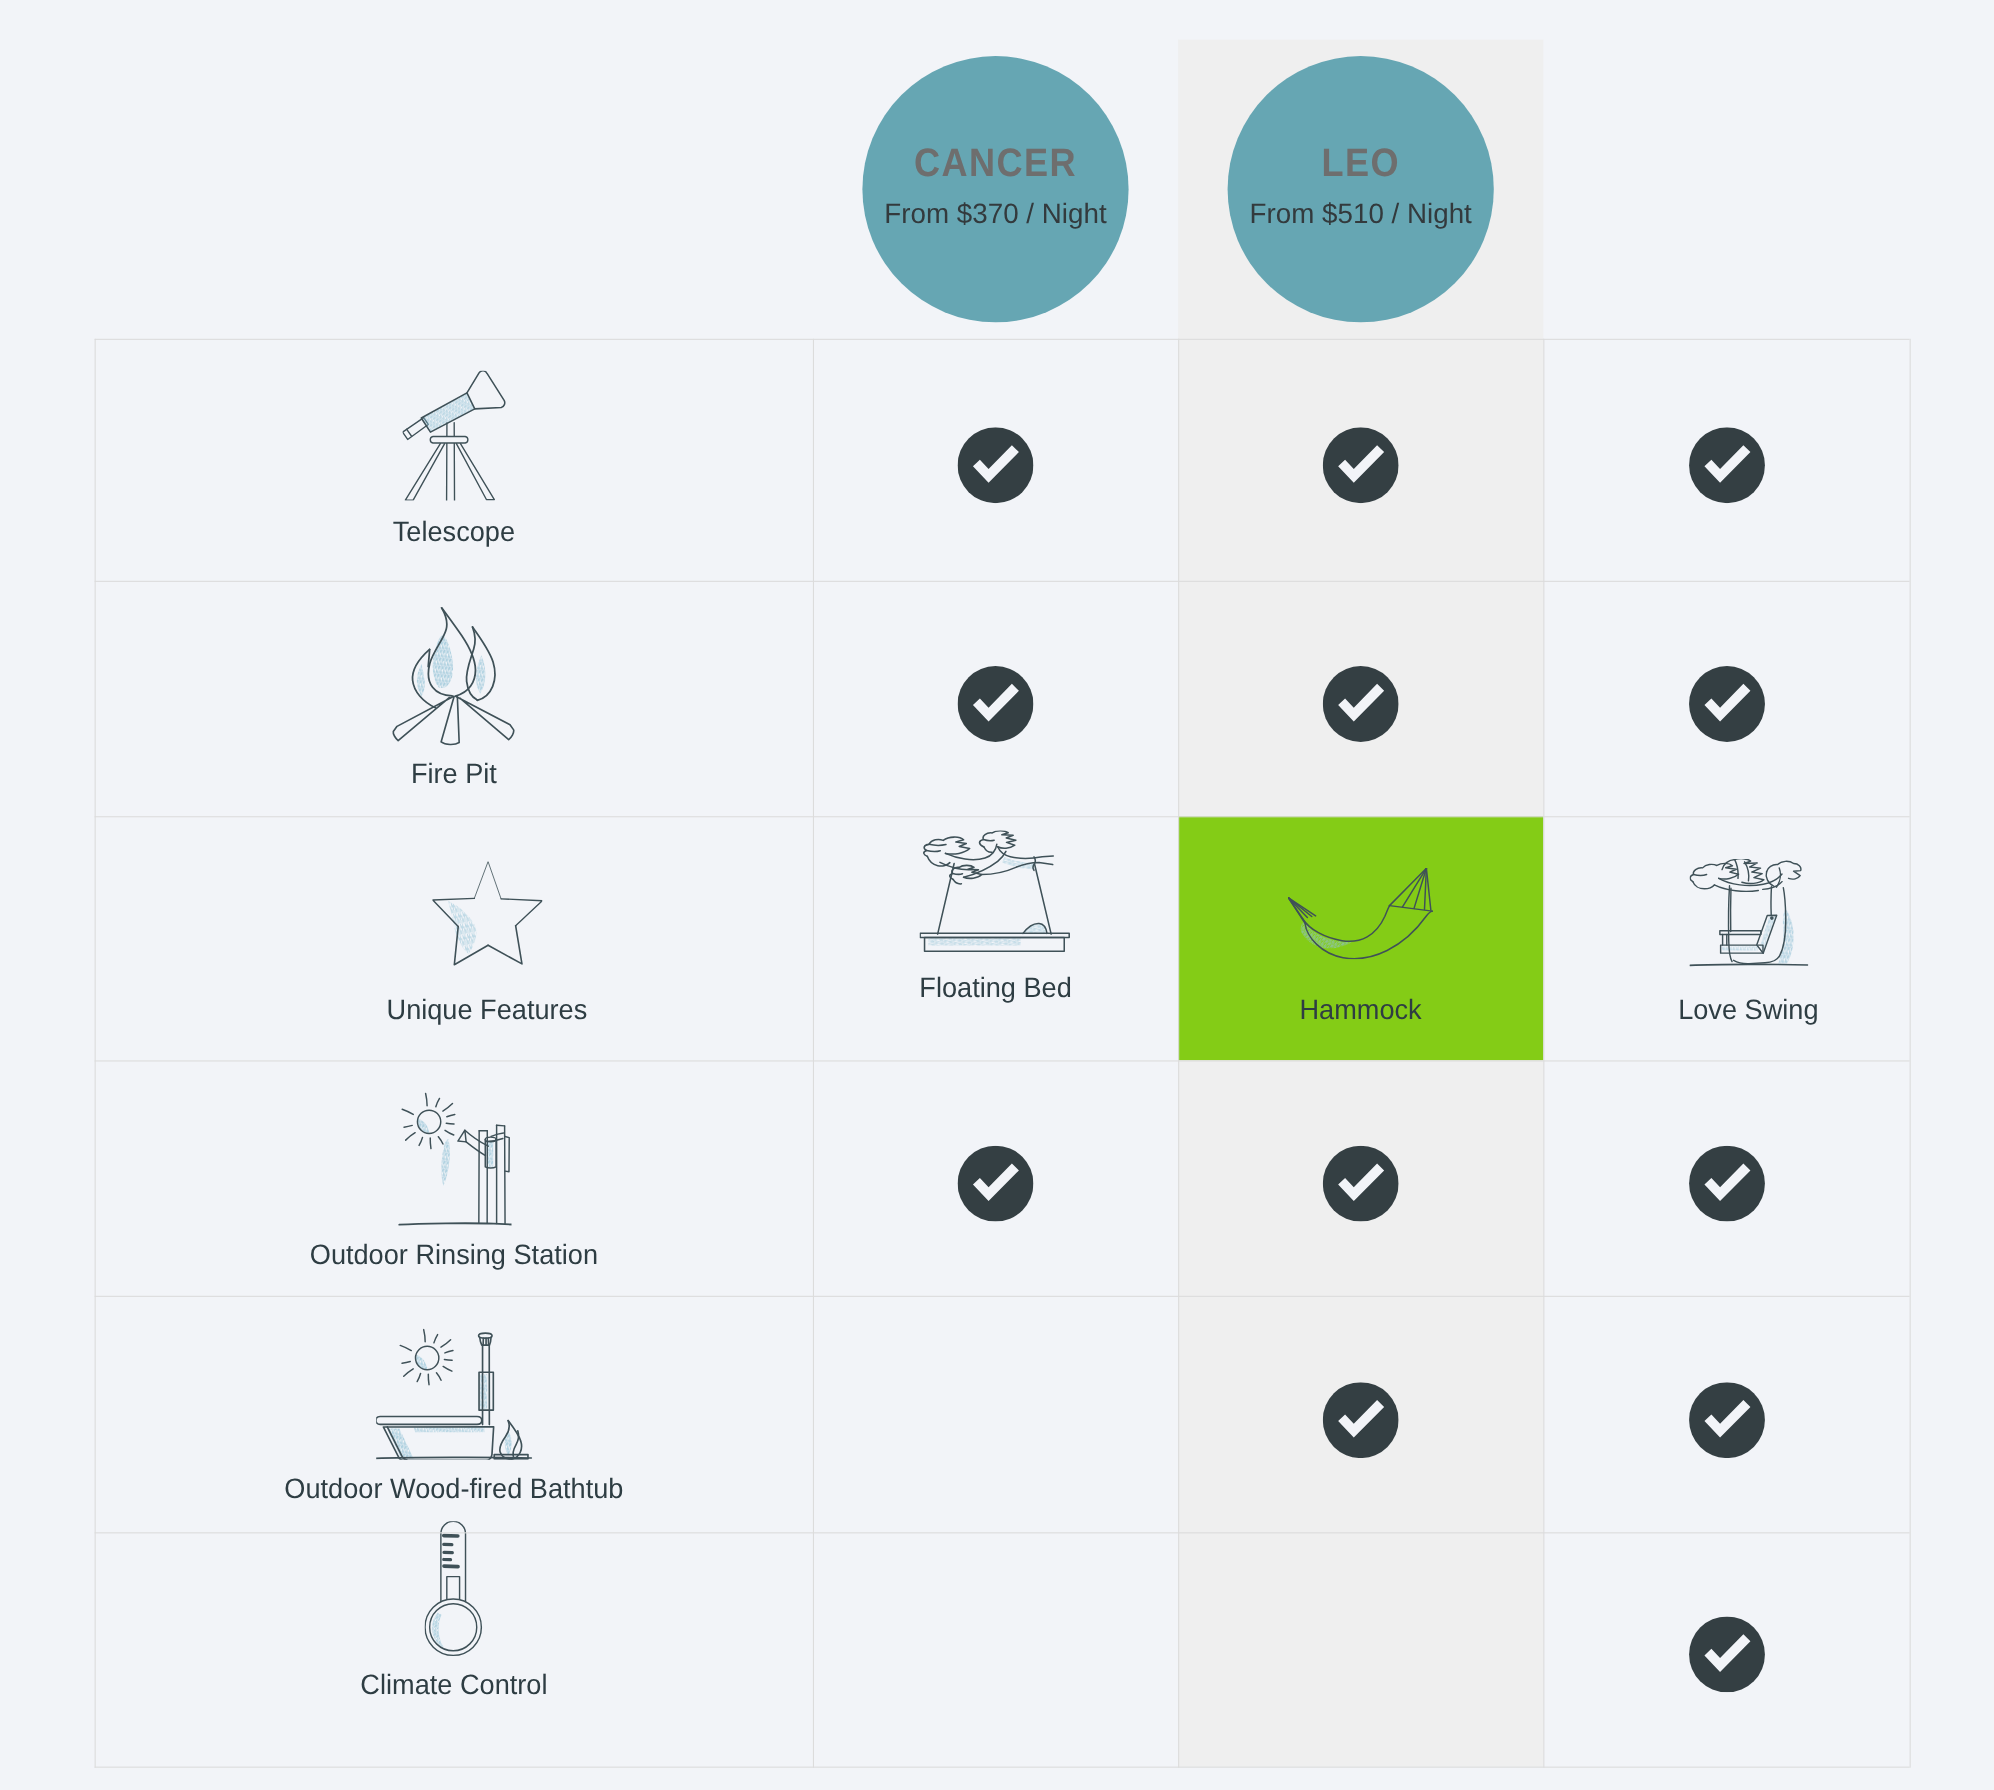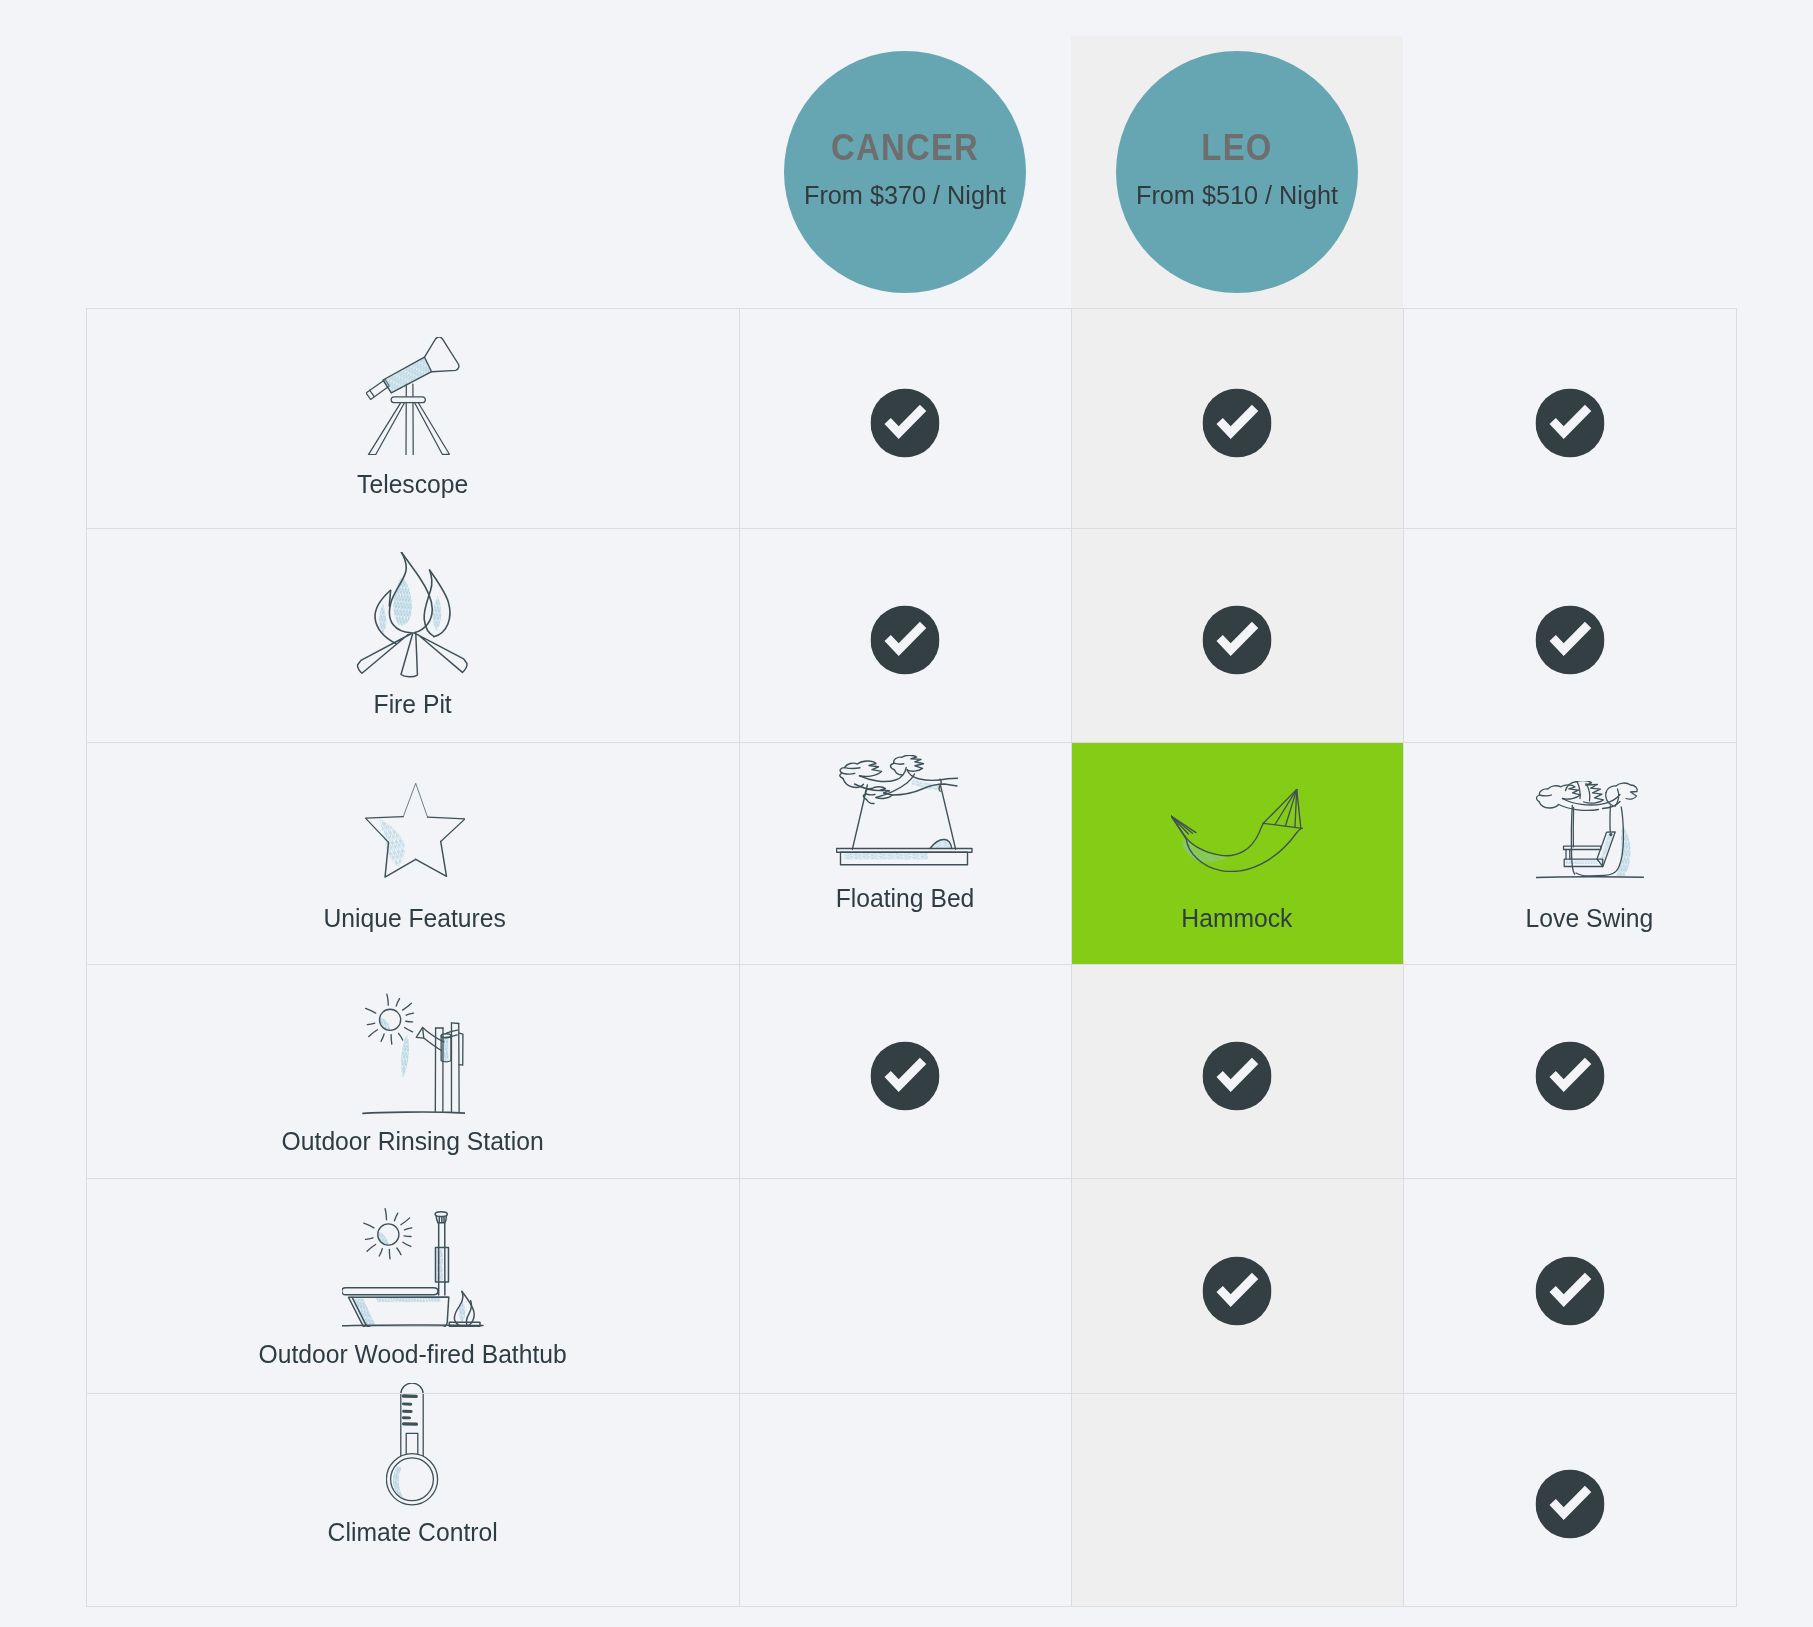--- a/index.html
+++ b/index.html
@@ -212,21 +212,21 @@
       <div class="cellwrap" style="left: 1403.2px; top: 528.2px; width: 332.8px; height: 214.1px;">
         <div class="cell">
           <div class="checkbox">
             <svg width="69" height="69" viewBox="0 0 69 69" aria-hidden="true">
               <circle cx="34.5" cy="34.5" r="34.5" fill="#343f43"></circle>
               <path d="M14.0 35.4 L20.3 29.4 L28.2 37.8 L49.4 16.2 L55.8 22.5 L28.2 50.4 Z" fill="#f2f4f8"></path>
             </svg>
           </div>
         </div>
       </div>
-      <div class="cellwrap" style="left: 74px; top: 742.3px; width: 653.3px; height: 222.1px; padding-left: 14px;">
+      <div class="cellwrap" style="left: 102px; top: 742.3px; width: 653.3px; height: 222.1px; padding-left: 14px;">
         <div class="cell">
           <div class="iconbox">
             <span class="ic">
               <svg width="100" height="94.9" viewBox="0 0 99 94">
                 <defs>
                   <pattern id="hS" width="4.2" height="10.08" patternUnits="userSpaceOnUse" patternTransform="rotate(-12)">
                     <line x1="0.42" y1="0.40" x2="0.42" y2="3.63" stroke="#8fc0d4" stroke-width="0.55" stroke-linecap="round"></line>
                     <line x1="1.26" y1="2.22" x2="1.26" y2="6.05" stroke="#8fc0d4" stroke-width="0.55" stroke-linecap="round"></line>
                     <line x1="2.18" y1="0.60" x2="2.18" y2="4.03" stroke="#8fc0d4" stroke-width="0.55" stroke-linecap="round"></line>
                     <line x1="3.11" y1="3.02" x2="3.11" y2="6.65" stroke="#8fc0d4" stroke-width="0.55" stroke-linecap="round"></line>

